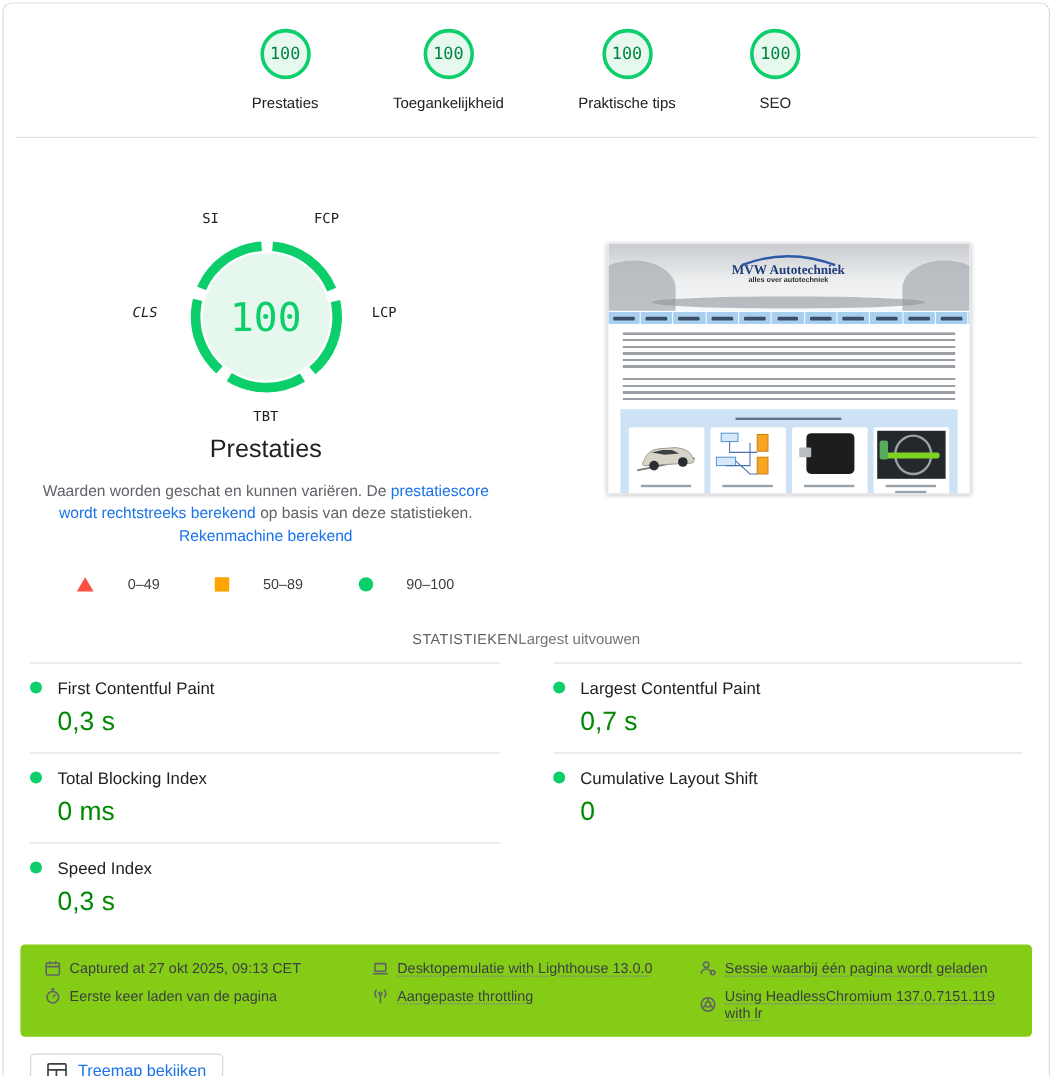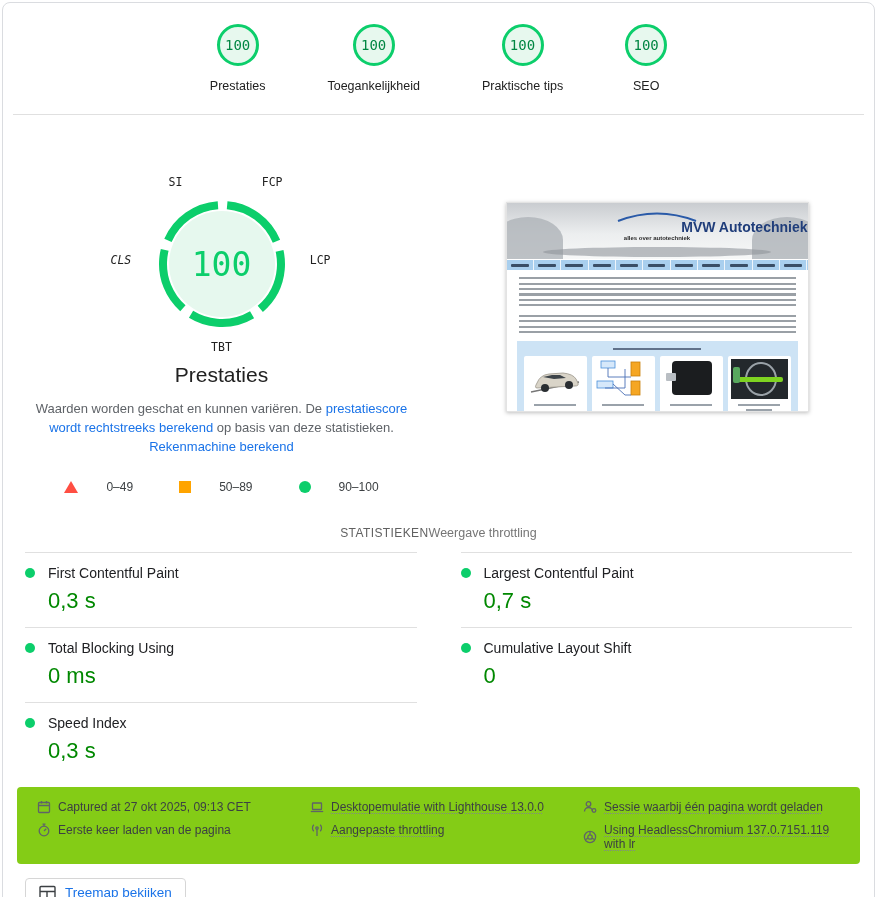--- a/index.html
+++ b/index.html
@@ -57,21 +57,21 @@
     width:303px; height:210px; margin:59px auto 0; background:#fff;
     border:1px solid #e3e3e3; box-shadow:0 1px 4px rgba(0,0,0,.25); overflow:hidden;
   }
   .mock-header { position:relative; height:56px; background:linear-gradient(#c9ccd0, #eceeef 55%, #f7f8f8); overflow:hidden; }
   .mock-fender { position:absolute; width:70px; height:46px; background:#aeb3b8; border-radius:50% 50% 10% 10%; top:14px; opacity:.8; }
   .mock-fender.left { left:-14px; }
   .mock-fender.right { right:-14px; }
   .mock-bumper { position:absolute; left:12%; right:12%; bottom:2px; height:10px; background:#8f959b; border-radius:50%; opacity:.6; }
   .mock-logo { position:relative; text-align:center; padding-top:9px; }
   .mock-swoosh { display:block; margin:0 auto -3px; }
-  .mock-title { font-family:Liberation Sans, sans-serif; font-weight:bold; font-size:14px; color:#1f3d7a;text-align:right; }
+  .mock-title { font-family:Liberation Serif, serif; font-weight:bold; font-size:11px; color:#1f3d7a; }
   .mock-subtitle { font-size:6px; font-weight:bold; color:#2b2b2b; }
   .mock-nav { height:11px; background:#a9cfee; display:flex; border-top:1px solid #fff; }
   .mock-nav-cell { flex:1; border-right:1px solid #eef5fb; display:flex; align-items:center; justify-content:center; }
   .mock-nav-cell span { display:block; width:68%; height:3px; background:#3a4e66; border-radius:1px; }
   .mock-body { padding:7px 12px 0; }
   .mock-par { background:repeating-linear-gradient(#9aa0a6 0 2px, transparent 2px 5.5px); }
   .mock-par.p1 { height:31px; margin-bottom:7px; }
   .mock-par.p2 { height:20px; }
   .mock-panel { margin:6px 10px 8px; background:#cde3f5; padding:7px 5px 6px; }
   .mock-panel-caption { width:88px; height:2px; background:#60718a; margin:0 auto 6px; }
@@ -287,35 +287,35 @@
           </div>
         </div>
       </div>
     </div>
   </section>
 
   
   <section>
     <div class="stats-top">
       <span class="stats-caption">STATISTIEKEN</span>
-      <span class="stats-expand">Weergave throttling</span>
+      <span class="stats-expand">Largest uitvouwen</span>
     </div>
     <div class="metrics-grid">
       <div class="metrics-col">
         <div class="metric">
           <div class="metric-head">
             <span class="metric-dot"></span>
             <span class="metric-label">First Contentful Paint</span>
           </div>
           <div class="metric-value">0,3 s</div>
         </div>
         <div class="metric">
           <div class="metric-head">
             <span class="metric-dot"></span>
-            <span class="metric-label">Total Blocking Using</span>
+            <span class="metric-label">Total Blocking Index</span>
           </div>
           <div class="metric-value">0 ms</div>
         </div>
         <div class="metric">
           <div class="metric-head">
             <span class="metric-dot"></span>
             <span class="metric-label">Speed Index</span>
           </div>
           <div class="metric-value">0,3 s</div>
         </div>

